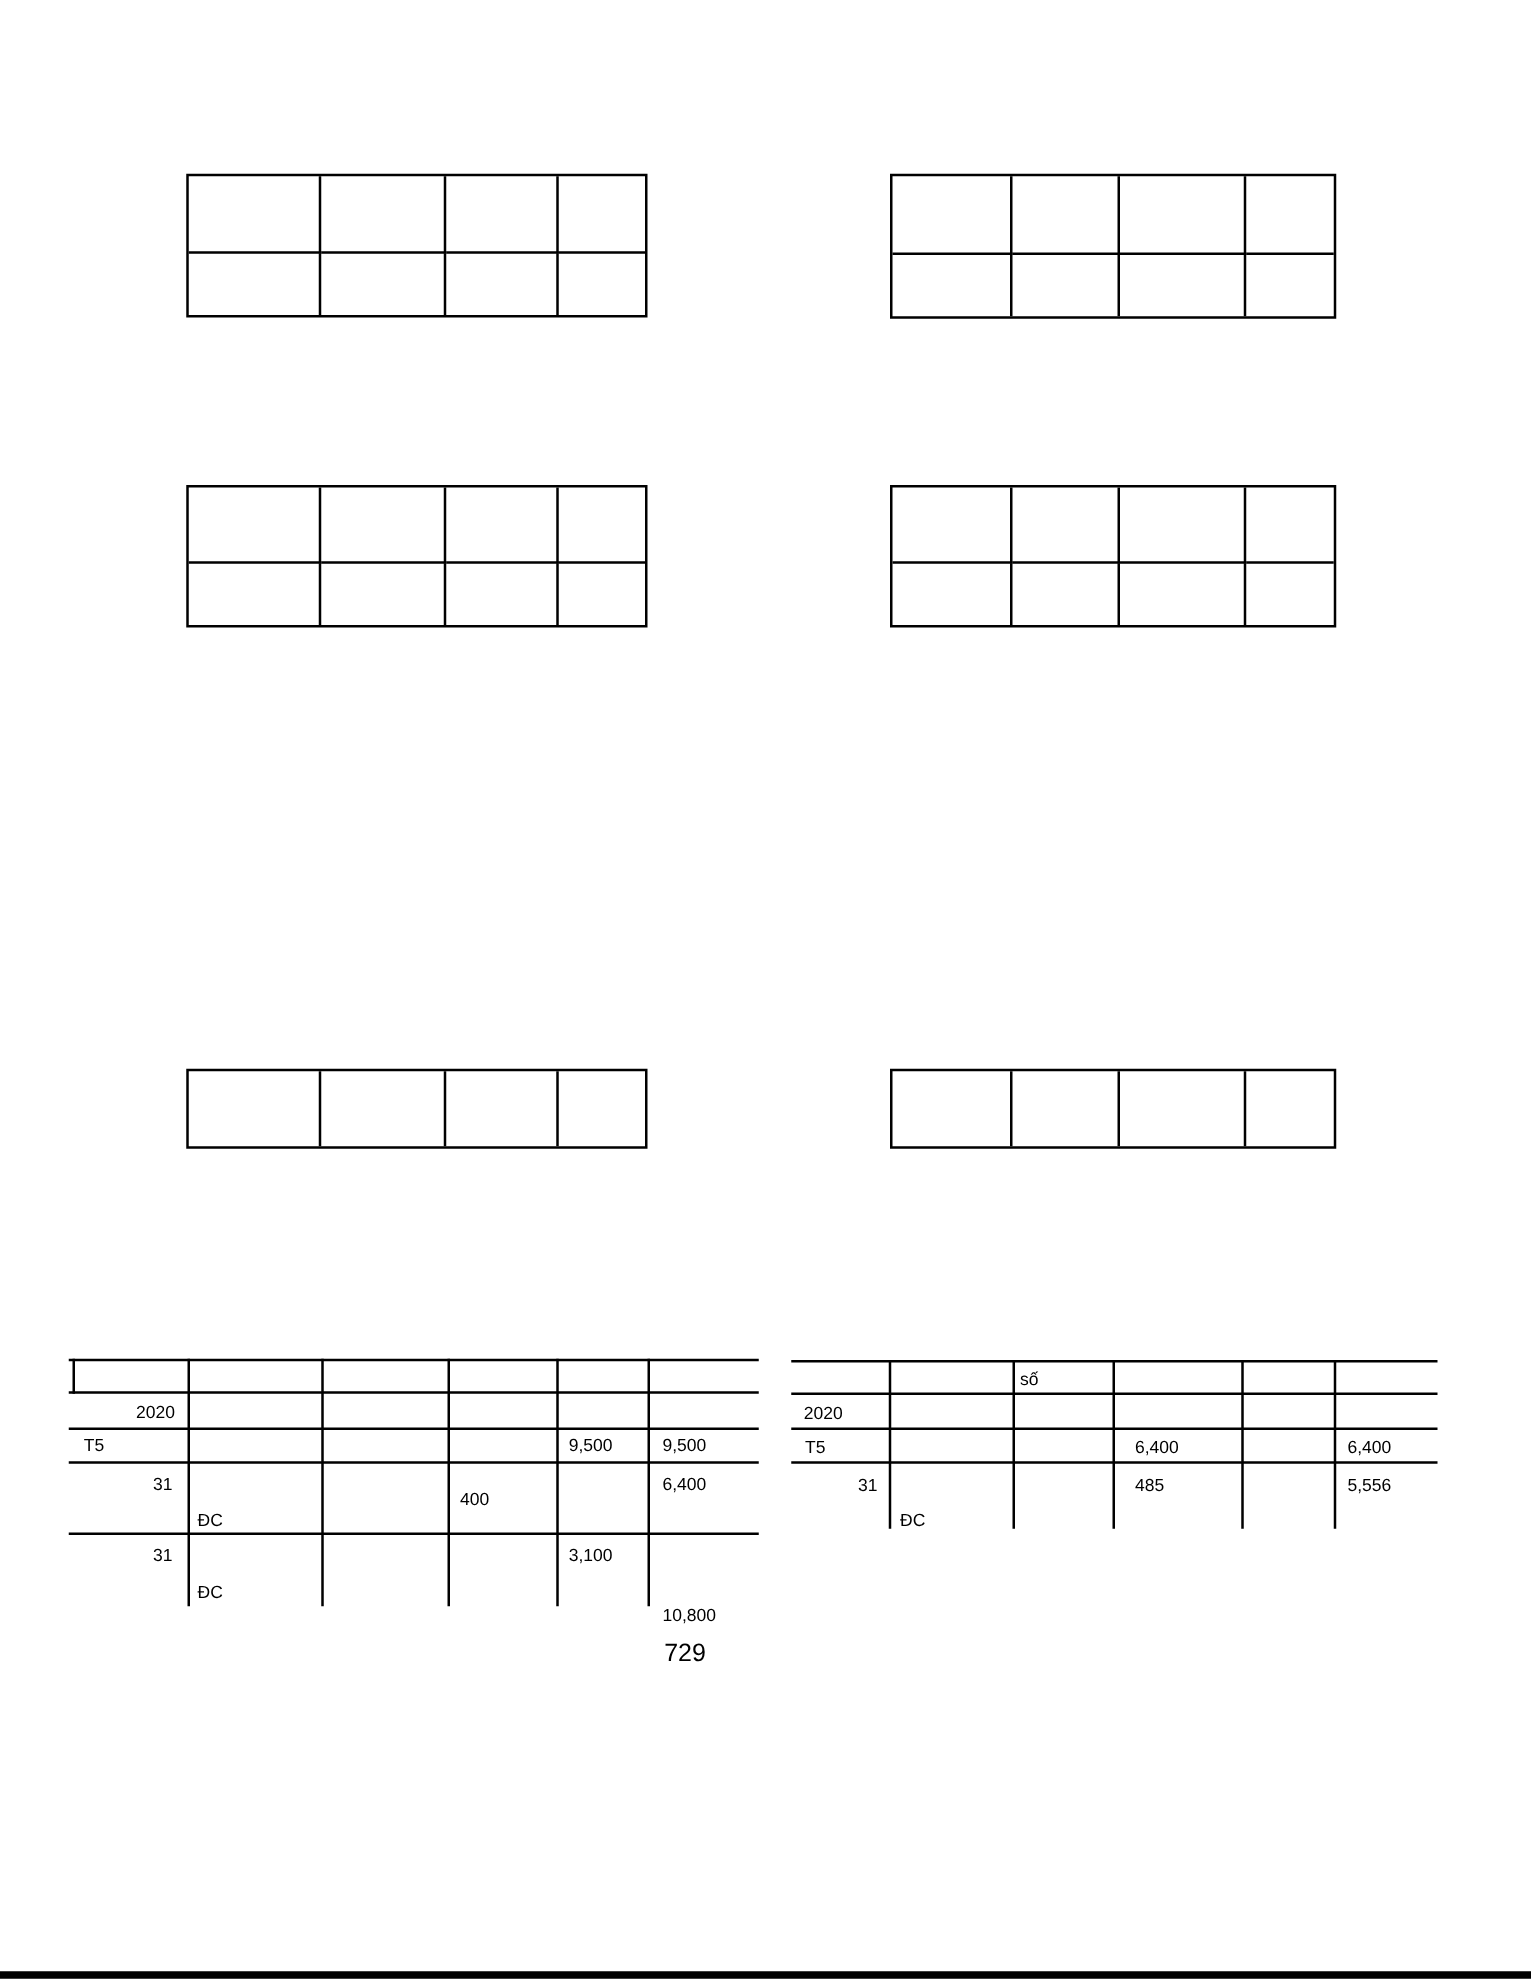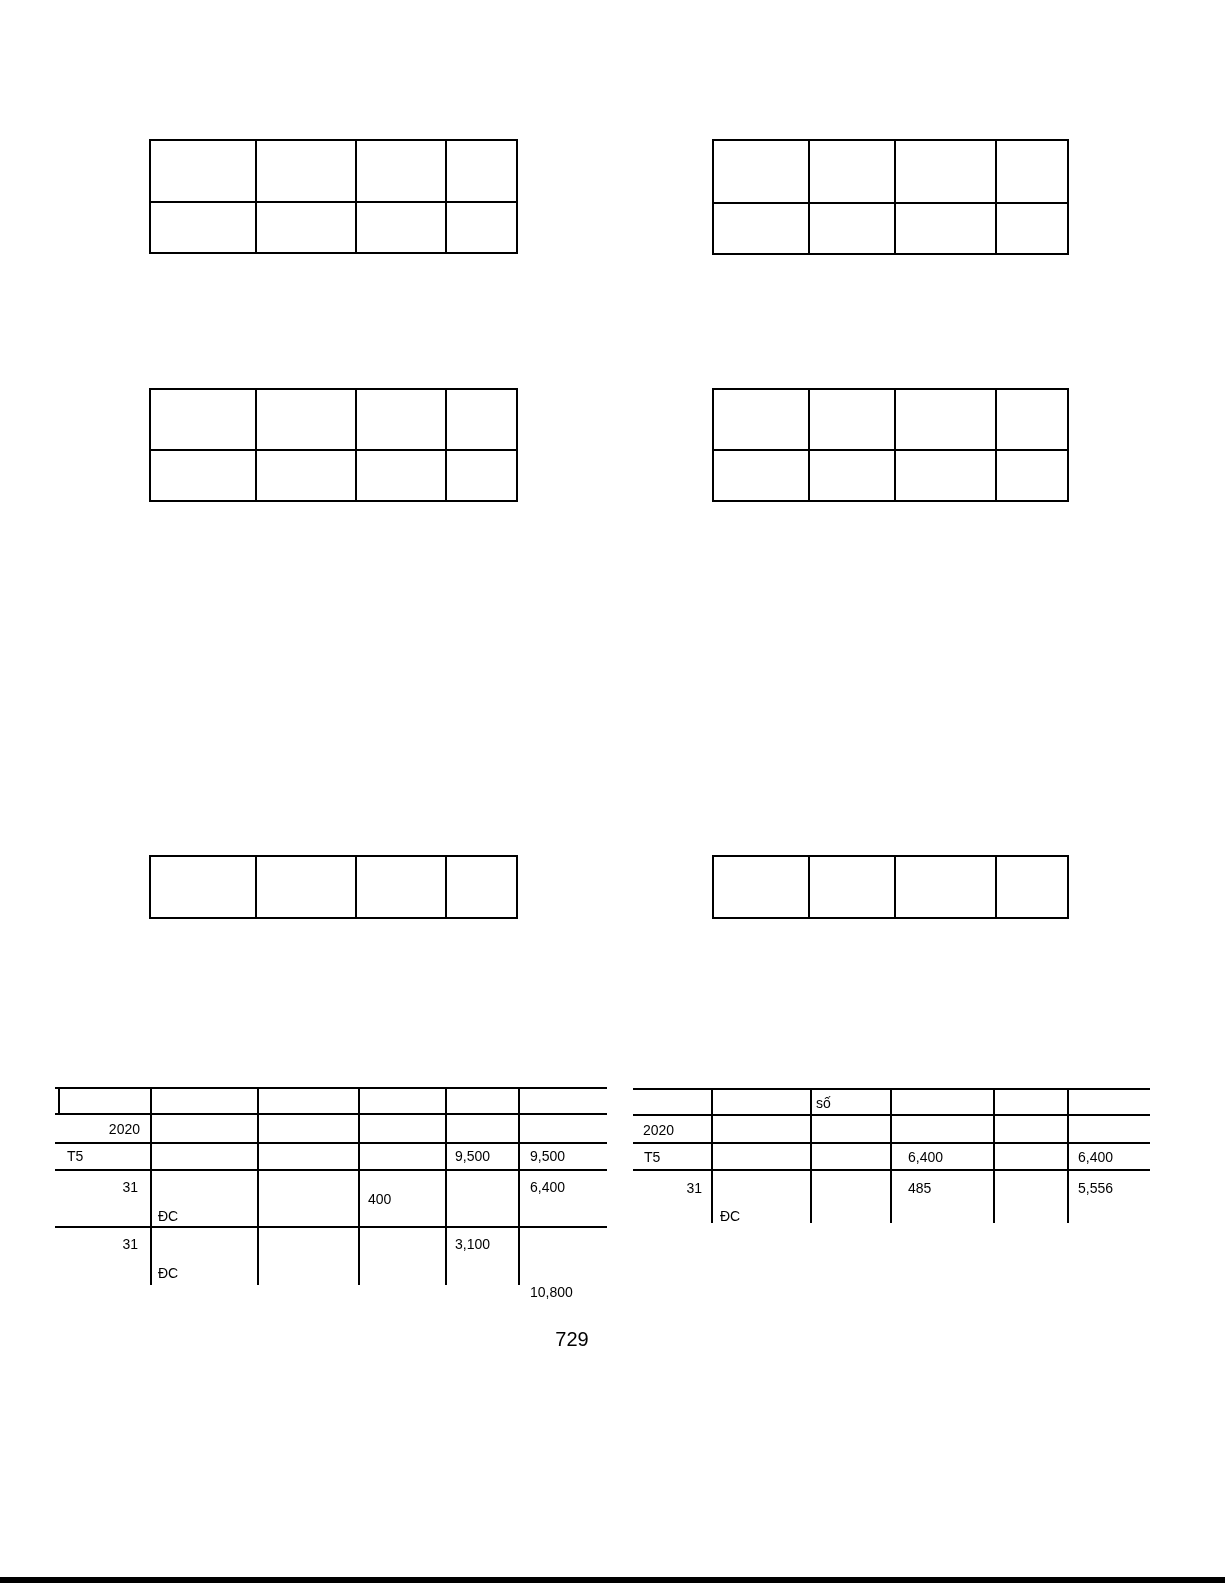--- a/index.html
+++ b/index.html
@@ -164,17 +164,17 @@
     <div class="lt" style="left:10px; top:30px; line-height:24px;">2020</div>
     <div class="lt" style="left:11px; top:58px; line-height:22px;">T5</div>
     <div class="lt" style="left:275px; top:58px; line-height:22px;">6,400</div>
     <div class="lt" style="left:445px; top:58px; line-height:22px;">6,400</div>
     <div class="lt rt" style="left:5px; top:90px; width:64px; line-height:20px;">31</div>
     <div class="lt" style="left:87px; top:118px; line-height:20px;">ĐC</div>
     <div class="lt" style="left:275px; top:90px; line-height:20px;">485</div>
     <div class="lt" style="left:445px; top:90px; line-height:20px;">5,556</div>
   </div>
 
-  <div class="pagenum" style="left:512px; top:1312px; width:120px;margin-top:16px;">729</div>
+  <div class="pagenum" style="left:488px; top:1312px; width:120px;">729</div>
 
   <div class="bottom-rule" style="left:0; top:1577px; width:1225px; height:6px;"></div>
 
 </div>
 
 </body></html>

